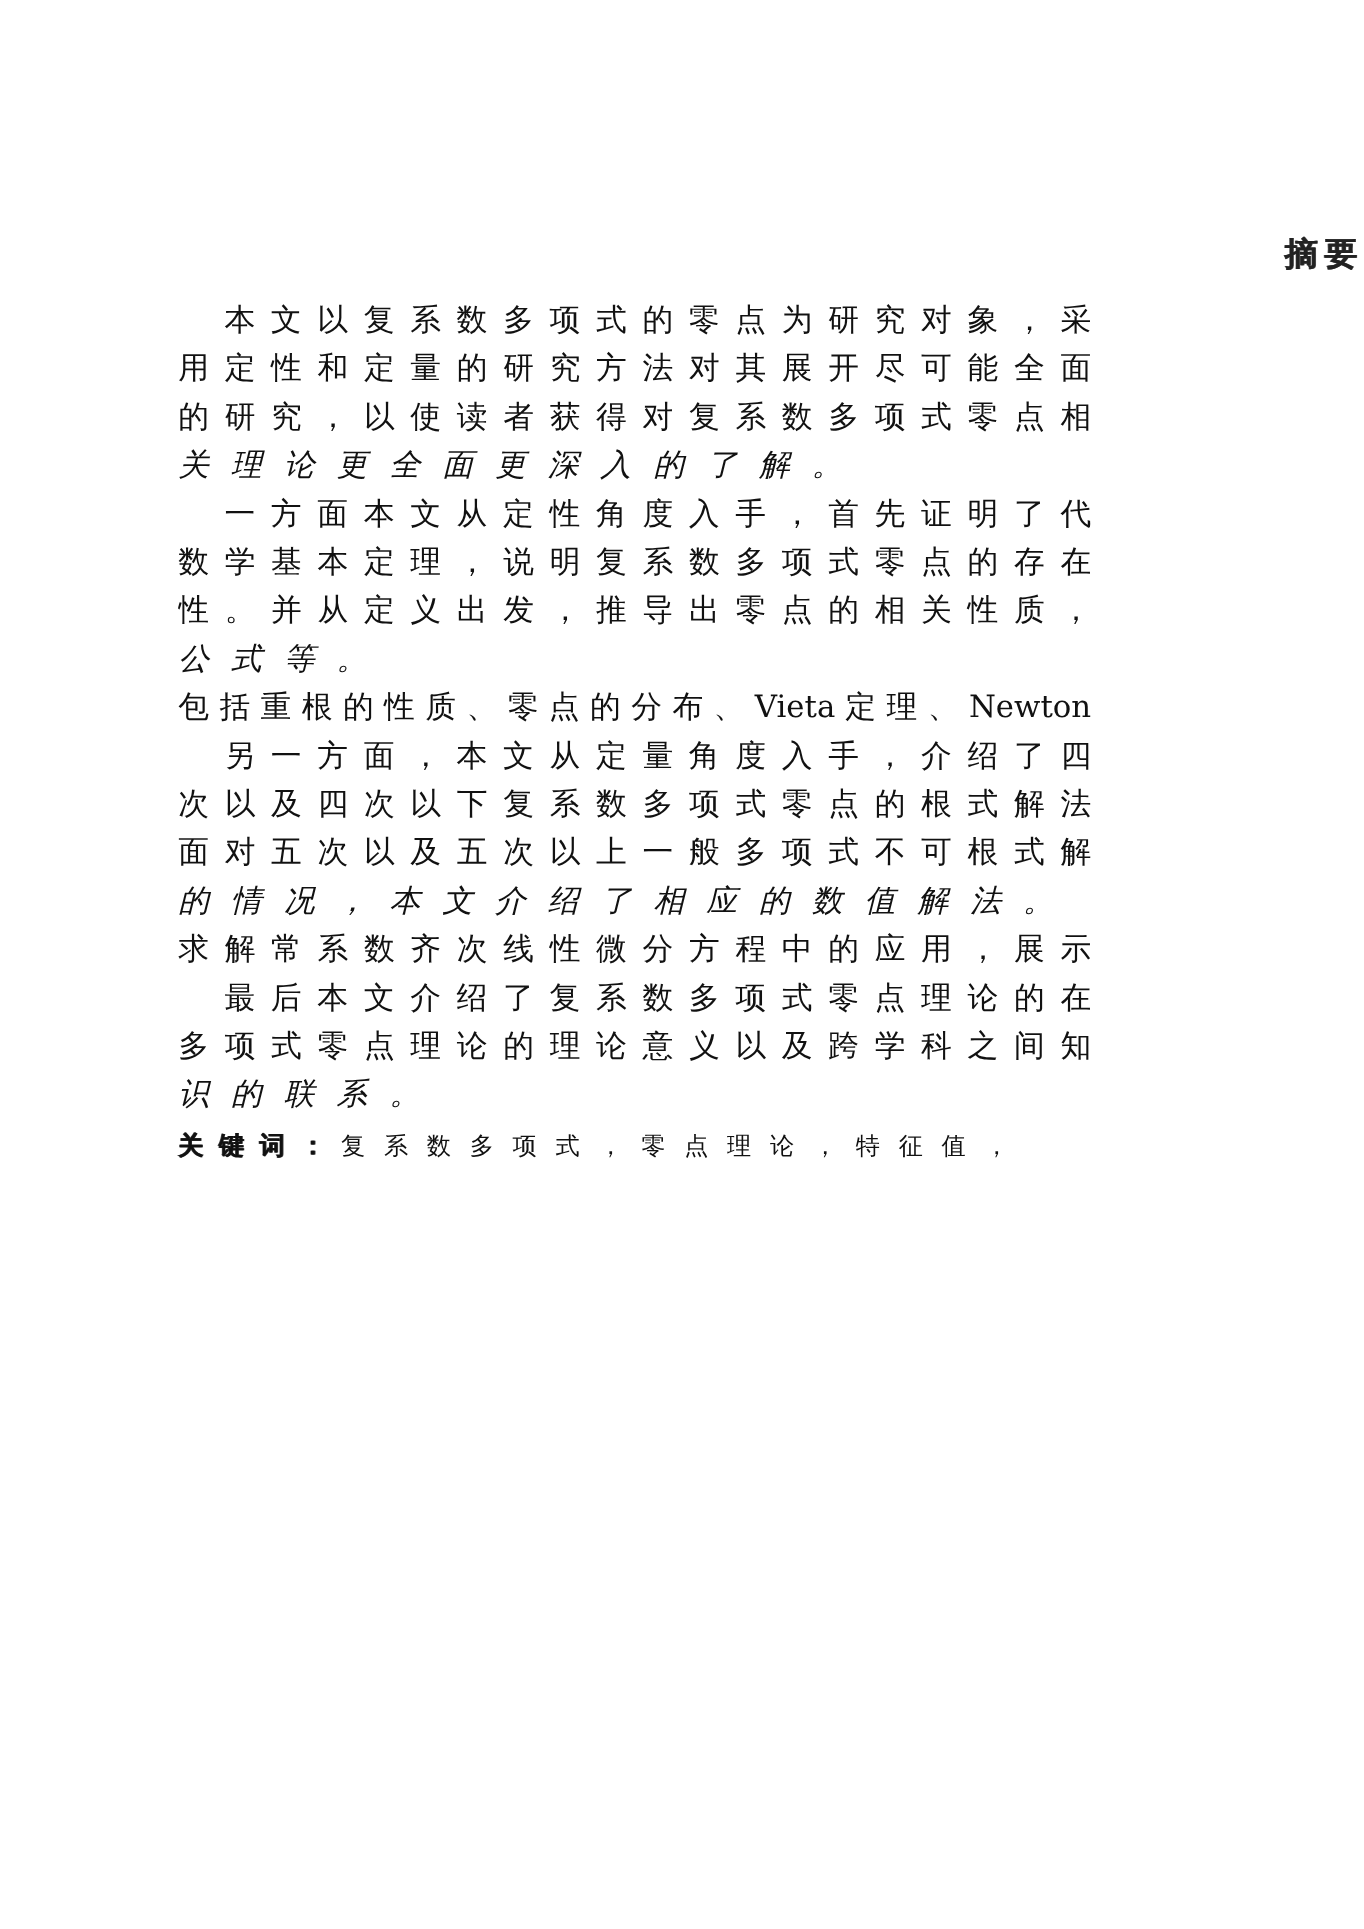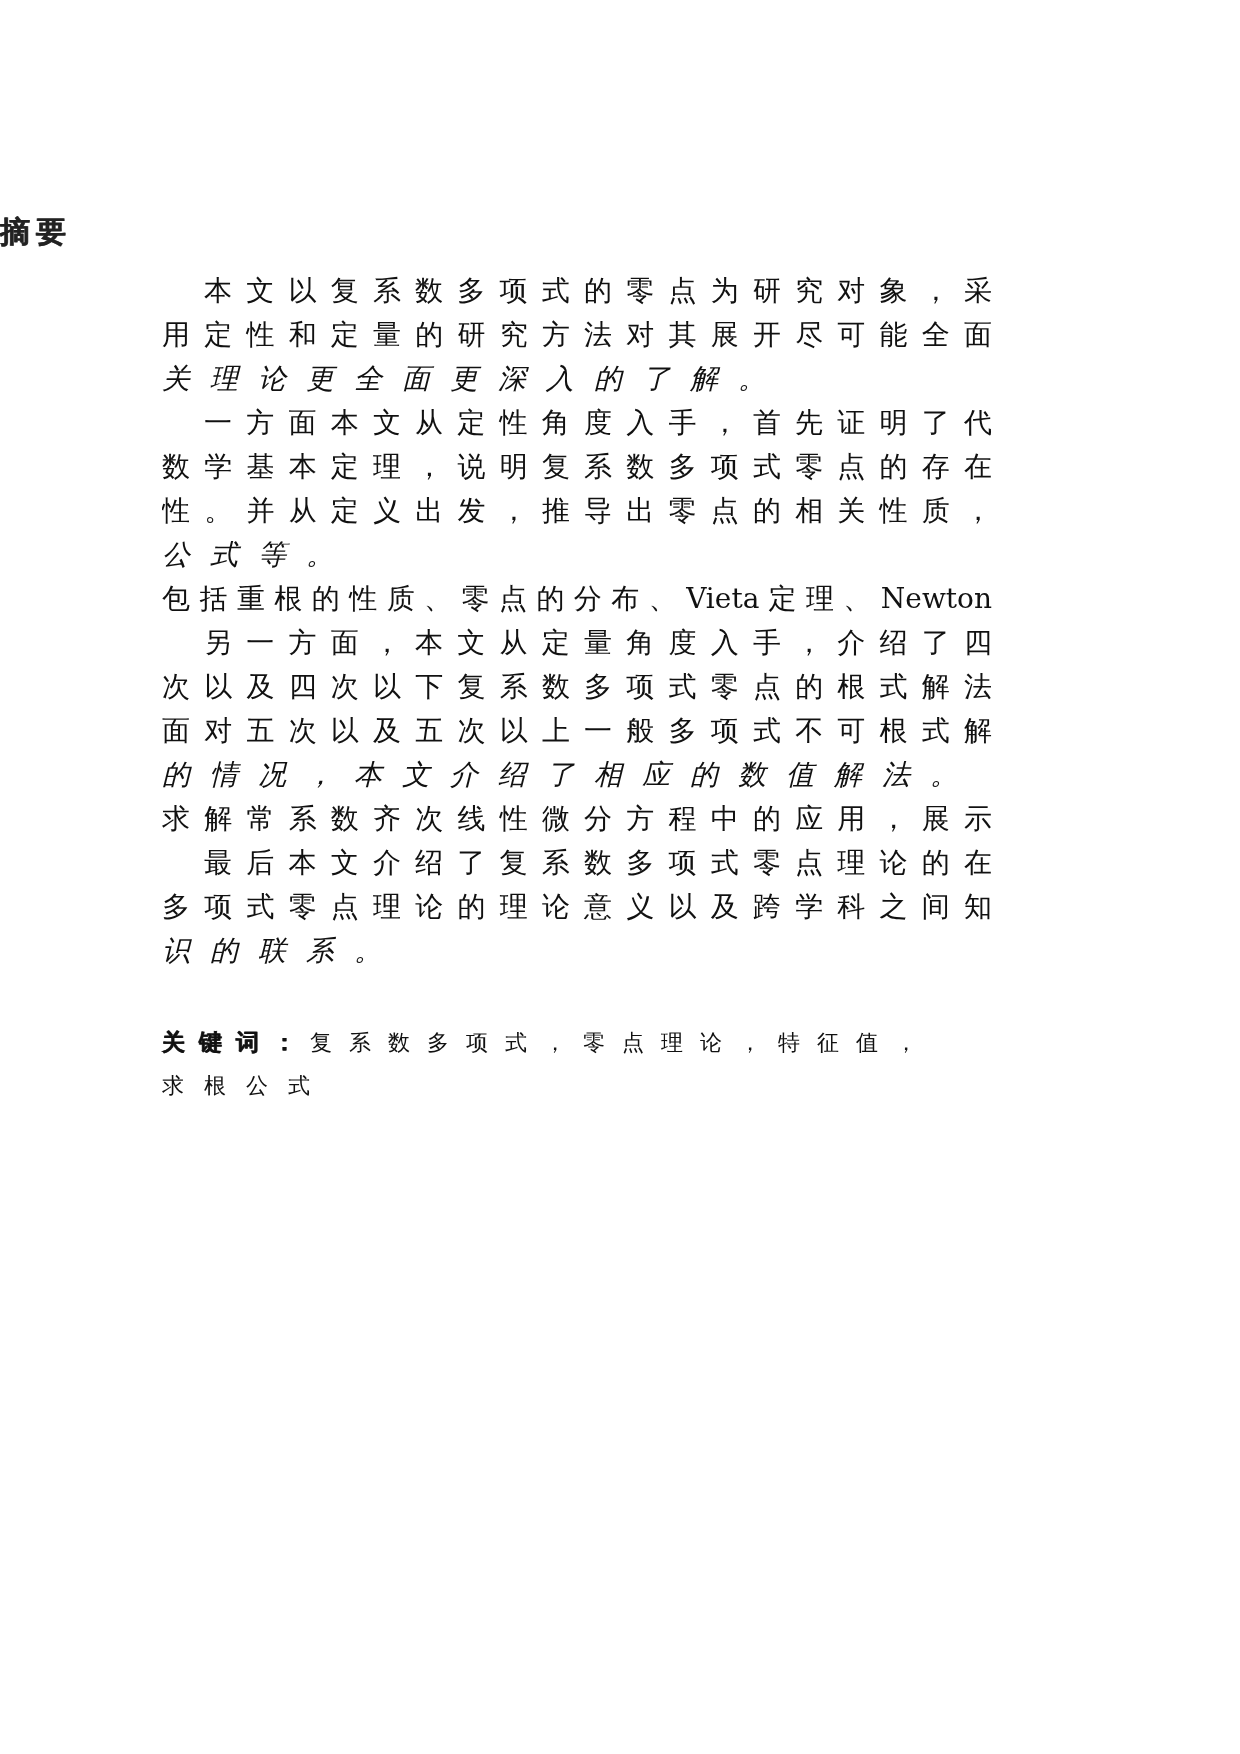--- a/index.html
+++ b/index.html
@@ -20,21 +20,21 @@
       left: 0; top: 0;
       width: 1240px;
       height: 1754px;
       background: #ffffff;
     }
     .title {
       position: absolute;
       top: 210px;
       left: 0;
       width: 1240px;
-      text-align: left;
+      text-align: right;
       font-size: 30px;
       font-weight: bold;
       letter-spacing: 6px;
       color: #222222;
       text-shadow: 0.6px 0 0 #555, -0.6px 0 0 #555;
       line-height: 44px;
     }
     .body-text {
       position: absolute;
       left: 162px;
@@ -90,20 +90,21 @@
 <body>
 
 <div class="page">
 
   <div class="title">摘要</div>
 
   <div class="body-text">
 
     <span class="line indent">本 文 以 复 系 数 多 项 式 的 零 点 为 研 究 对 象 ， 采</span>
     <span class="line">用 定 性 和 定 量 的 研 究 方 法 对 其 展 开 尽 可 能 全 面</span>
+    <span class="line">的 研 究 ， 以 使 读 者 获 得 对 复 系 数 多 项 式 零 点 相</span>
     <span class="line last">关理论更全面更深入的了解。</span>
 
     <span class="line indent">一 方 面 本 文 从 定 性 角 度 入 手 ， 首 先 证 明 了 代</span>
     <span class="line">数 学 基 本 定 理 ， 说 明 复 系 数 多 项 式 零 点 的 存 在</span>
     <span class="line">性 。 并 从 定 义 出 发 ， 推 导 出 零 点 的 相 关 性 质 ，</span>
     <span class="line last">公式等。</span>
     <span class="line">包 括 重 根 的 性 质 、 零 点 的 分 布 、 Vieta 定 理 、 Newton</span>
 
     <span class="line indent">另 一 方 面 ， 本 文 从 定 量 角 度 入 手 ， 介 绍 了 四</span>
     <span class="line">次 以 及 四 次 以 下 复 系 数 多 项 式 零 点 的 根 式 解 法</span>
@@ -113,18 +114,15 @@
     <span class="line">求 解 常 系 数 齐 次 线 性 微 分 方 程 中 的 应 用 ， 展 示</span>
     <span class="line indent">最 后 本 文 介 绍 了 复 系 数 多 项 式 零 点 理 论 的 在</span>
     <span class="line">多 项 式 零 点 理 论 的 理 论 意 义 以 及 跨 学 科 之 间 知</span>
     <span class="line last">识的联系。</span>
   </div>
 
   <div class="keywords">
     <span class="kw-line">
       <span class="kw-label">关键词：</span><span class="kw-values">复系数多项式，零点理论，特征值，</span>
     </span>
-    <span class="kw-line">
-      <span class="kw-values2">求根公式</span>
-    </span>
   </div>
 
 </div>
 
 </body></html>

